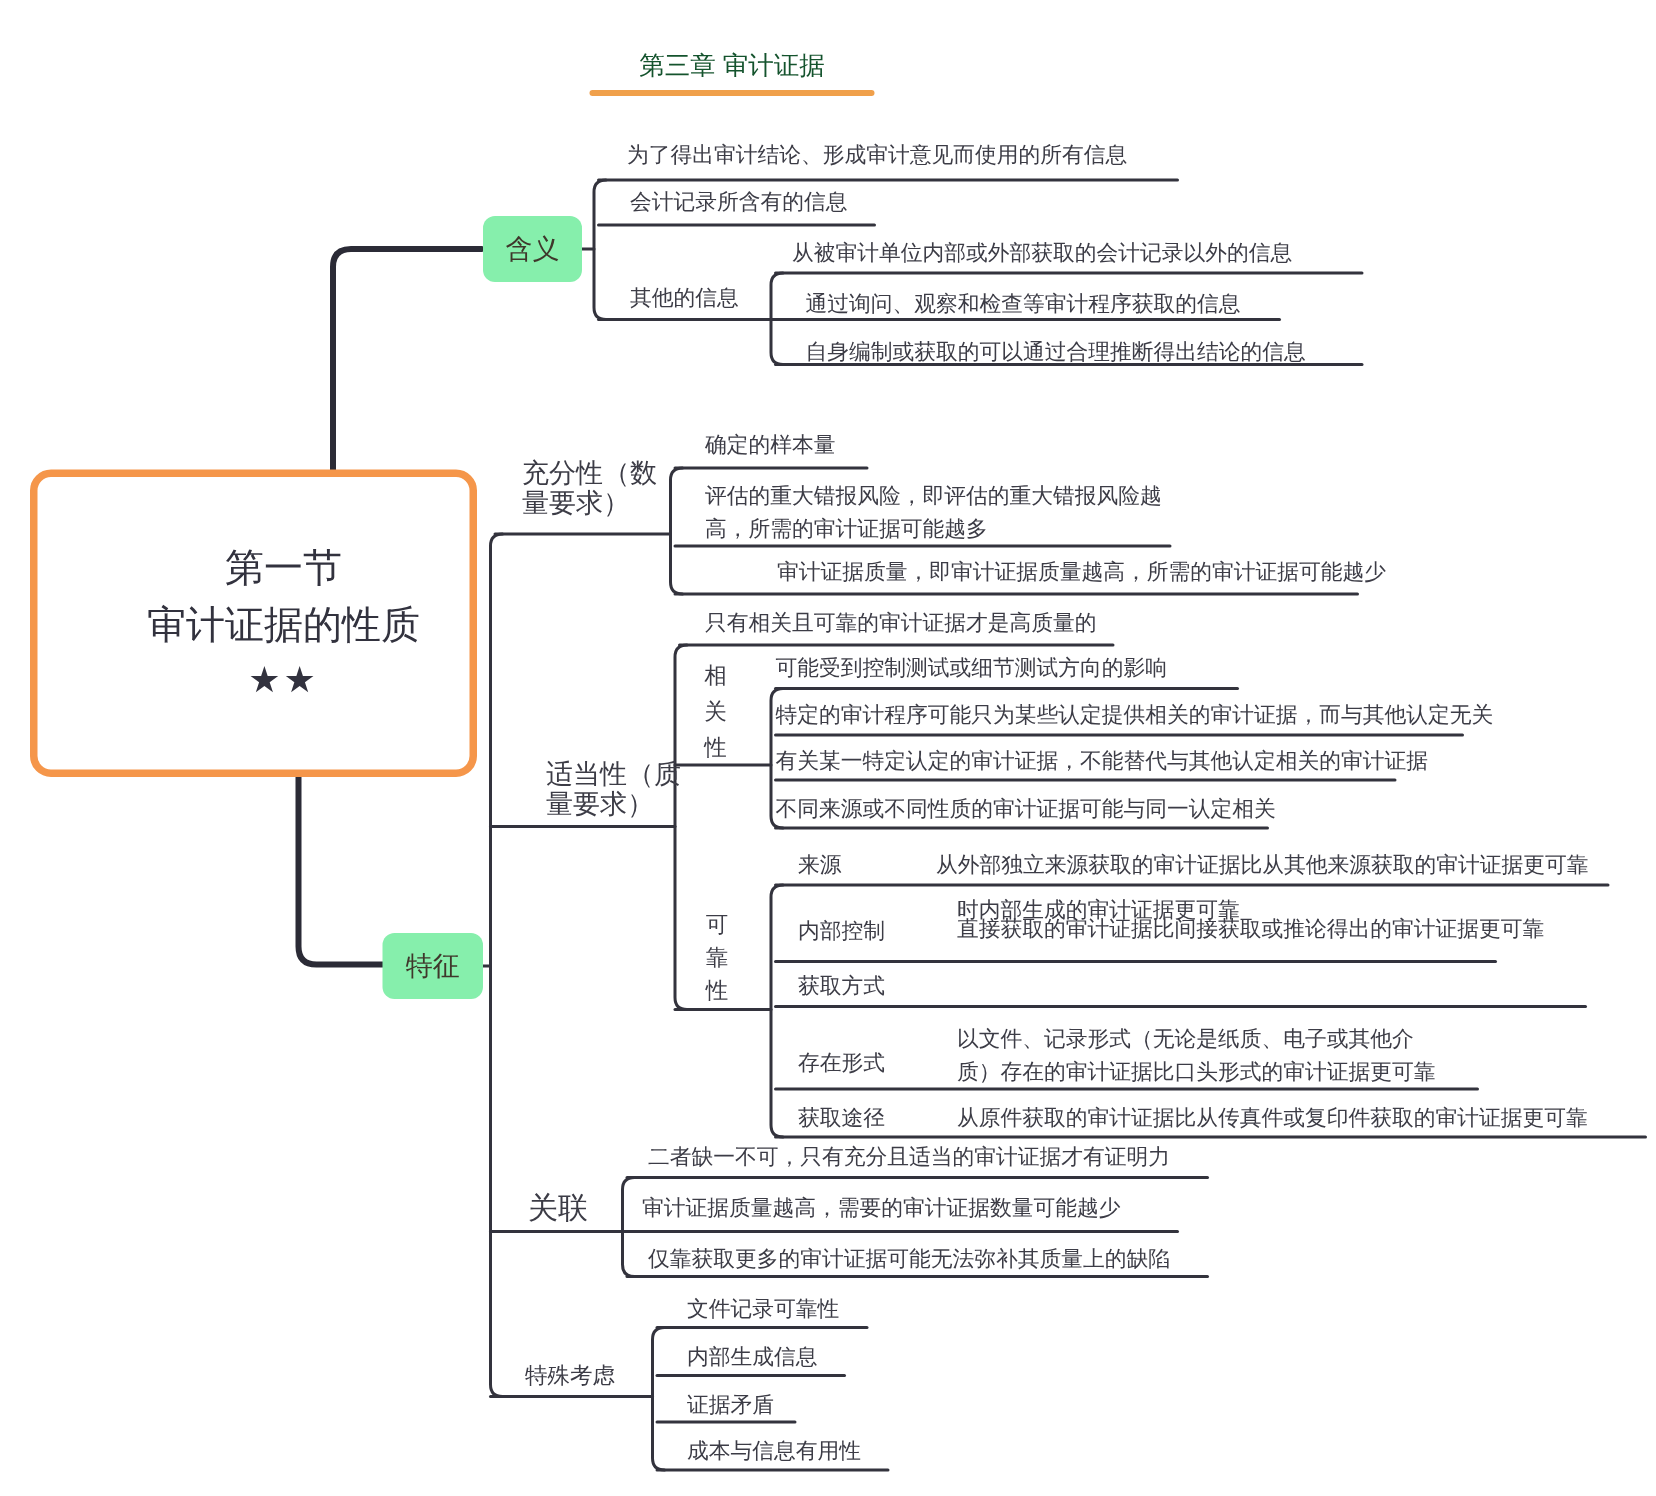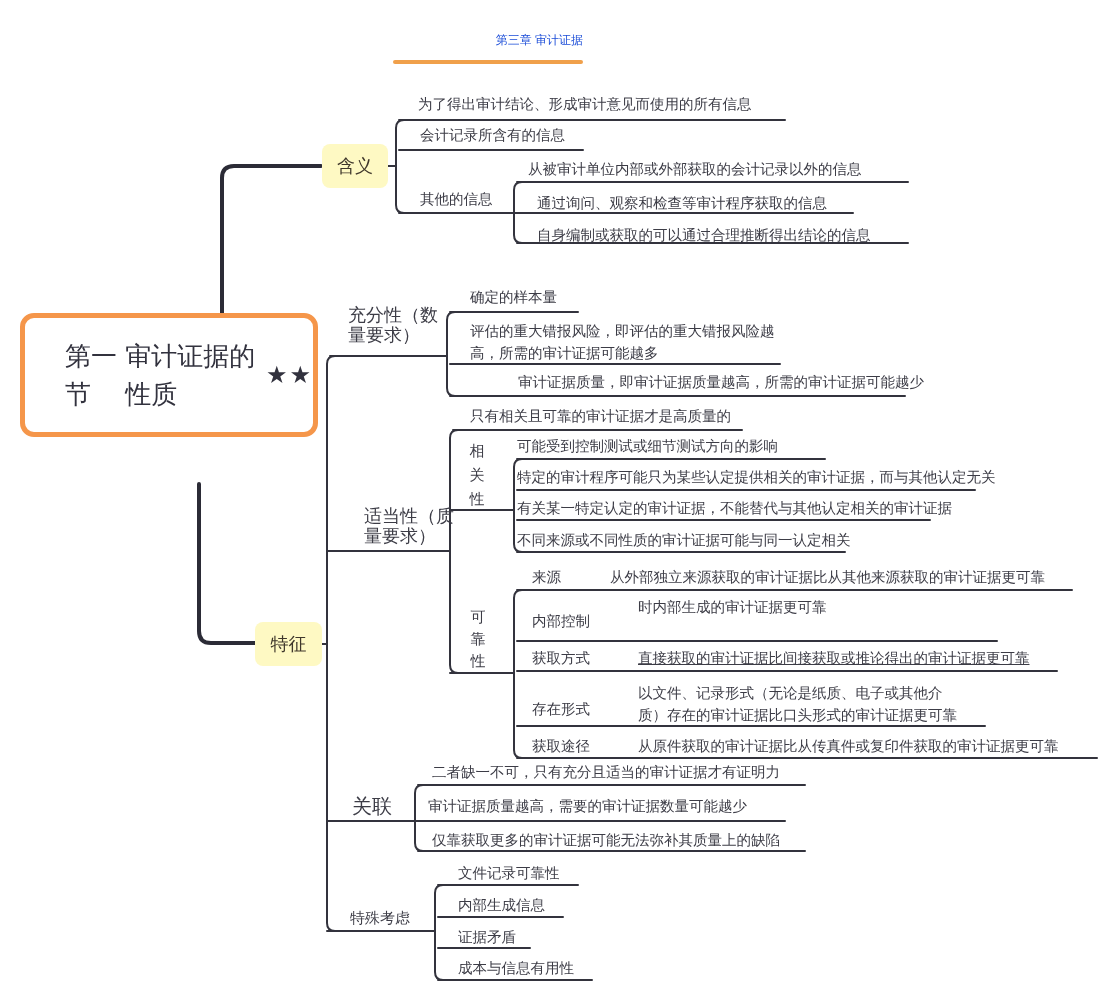--- a/index.html
+++ b/index.html
@@ -1,30 +1,30 @@
 <!DOCTYPE html>
 <html><head>
 <meta charset="utf-8">
 <style>
   html,body{margin:0;padding:0;background:#ffffff;}
   .stage{position:relative;width:1104px;height:997px;background:#ffffff;overflow:hidden;
          font-family:"Liberation Sans","DejaVu Sans",sans-serif;}
   svg.links{position:absolute;left:0;top:0;}
   svg.links path{fill:none;stroke:#33333D;stroke-width:2;stroke-linecap:round;}
   svg.links path.trunk{stroke:#2B2B36;stroke-width:4;}
-  .title{position:absolute;left:393px;top:32px;width:190px;text-align:right;
-         font-size:12px;color:#1d4ed8;white-space:nowrap;}
+  .title{position:absolute;left:393px;top:32px;width:190px;text-align:center;
+         font-size:17px;color:#14532d;white-space:nowrap;}
   .title-underline{position:absolute;left:393px;top:60px;width:190px;height:4px;
          background:#F0A04B;border-radius:2px;}
-  .root-box{position:absolute;left:20px;top:313px;width:298px;height:124px;
+  .root-box{position:absolute;left:20px;top:313px;width:298px;height:205px;
          border:5px solid #F5964A;border-radius:14px;background:#ffffff;box-sizing:border-box;
-         display:flex;align-items:center;justify-content:center;
+         display:flex;flex-direction:column;align-items:center;justify-content:center;
          font-size:26px;color:#32323E;line-height:38px;padding-left:40px;}
   .root-box .stars{font-size:24px;letter-spacing:2px;}
-  .obox{position:absolute;background:#fef9c3;border-radius:8px;
+  .obox{position:absolute;background:#86efac;border-radius:8px;
          display:flex;align-items:center;justify-content:center;
          font-size:18px;color:#3F372B;}
   .node{position:absolute;font-size:14.5px;color:#3C3C46;white-space:nowrap;line-height:17px;}
   .ml .line{white-space:nowrap;line-height:22px;}
   .blabel{font-size:18px;width:90px;white-space:normal;word-break:break-all;line-height:20px;}
   .vert{width:18px;white-space:normal;word-break:break-all;text-align:center;font-size:15px;}
 </style>
 </head>
 <body>
 
@@ -118,27 +118,27 @@
   <div class="node" style="left:470px;top:408px;">只有相关且可靠的审计证据才是高质量的</div>
 
   <div class="node vert" style="left:468px;top:439px;line-height:24px;">相关性</div>
   <div class="node" style="left:517px;top:438px;">可能受到控制测试或细节测试方向的影响</div>
   <div class="node" style="left:517px;top:469px;">特定的审计程序可能只为某些认定提供相关的审计证据，而与其他认定无关</div>
   <div class="node" style="left:517px;top:500px;">有关某一特定认定的审计证据，不能替代与其他认定相关的审计证据</div>
   <div class="node" style="left:517px;top:532px;">不同来源或不同性质的审计证据可能与同一认定相关</div>
 
   <div class="node vert" style="left:469px;top:606px;line-height:22px;">可靠性</div>
   <div class="node" style="left:532px;top:569px;">来源</div>
-  <div class="node" style="left:610px;top:569px;">从外部独立来源获取的审计证据比从其他来源获取的审计证据更可靠</div>
+  <div class="node" style="left:624px;top:569px;">从外部独立来源获取的审计证据比从其他来源获取的审计证据更可靠</div>
   <div class="node" style="left:532px;top:613px;">内部控制</div>
   <div class="node ml" style="left:638px;top:596px;">
     <div class="line">时内部生成的审计证据更可靠</div>
   </div>
   <div class="node" style="left:532px;top:650px;">获取方式</div>
-  <div class="node" style="left:638px;top:650px;text-decoration:underline;">直接获取的审计证据比间接获取或推论得出的审计证据更可靠</div>
+  <div class="node" style="left:638px;top:612px;">直接获取的审计证据比间接获取或推论得出的审计证据更可靠</div>
   <div class="node" style="left:532px;top:701px;">存在形式</div>
   <div class="node ml" style="left:638px;top:682px;">
     <div class="line">以文件、记录形式（无论是纸质、电子或其他介</div>
     <div class="line">质）存在的审计证据比口头形式的审计证据更可靠</div>
   </div>
   <div class="node" style="left:532px;top:738px;">获取途径</div>
   <div class="node" style="left:638px;top:738px;">从原件获取的审计证据比从传真件或复印件获取的审计证据更可靠</div>
 
   <div class="node" style="left:352px;top:798px;font-size:20px;">关联</div>
   <div class="node" style="left:432px;top:764px;">二者缺一不可，只有充分且适当的审计证据才有证明力</div>

